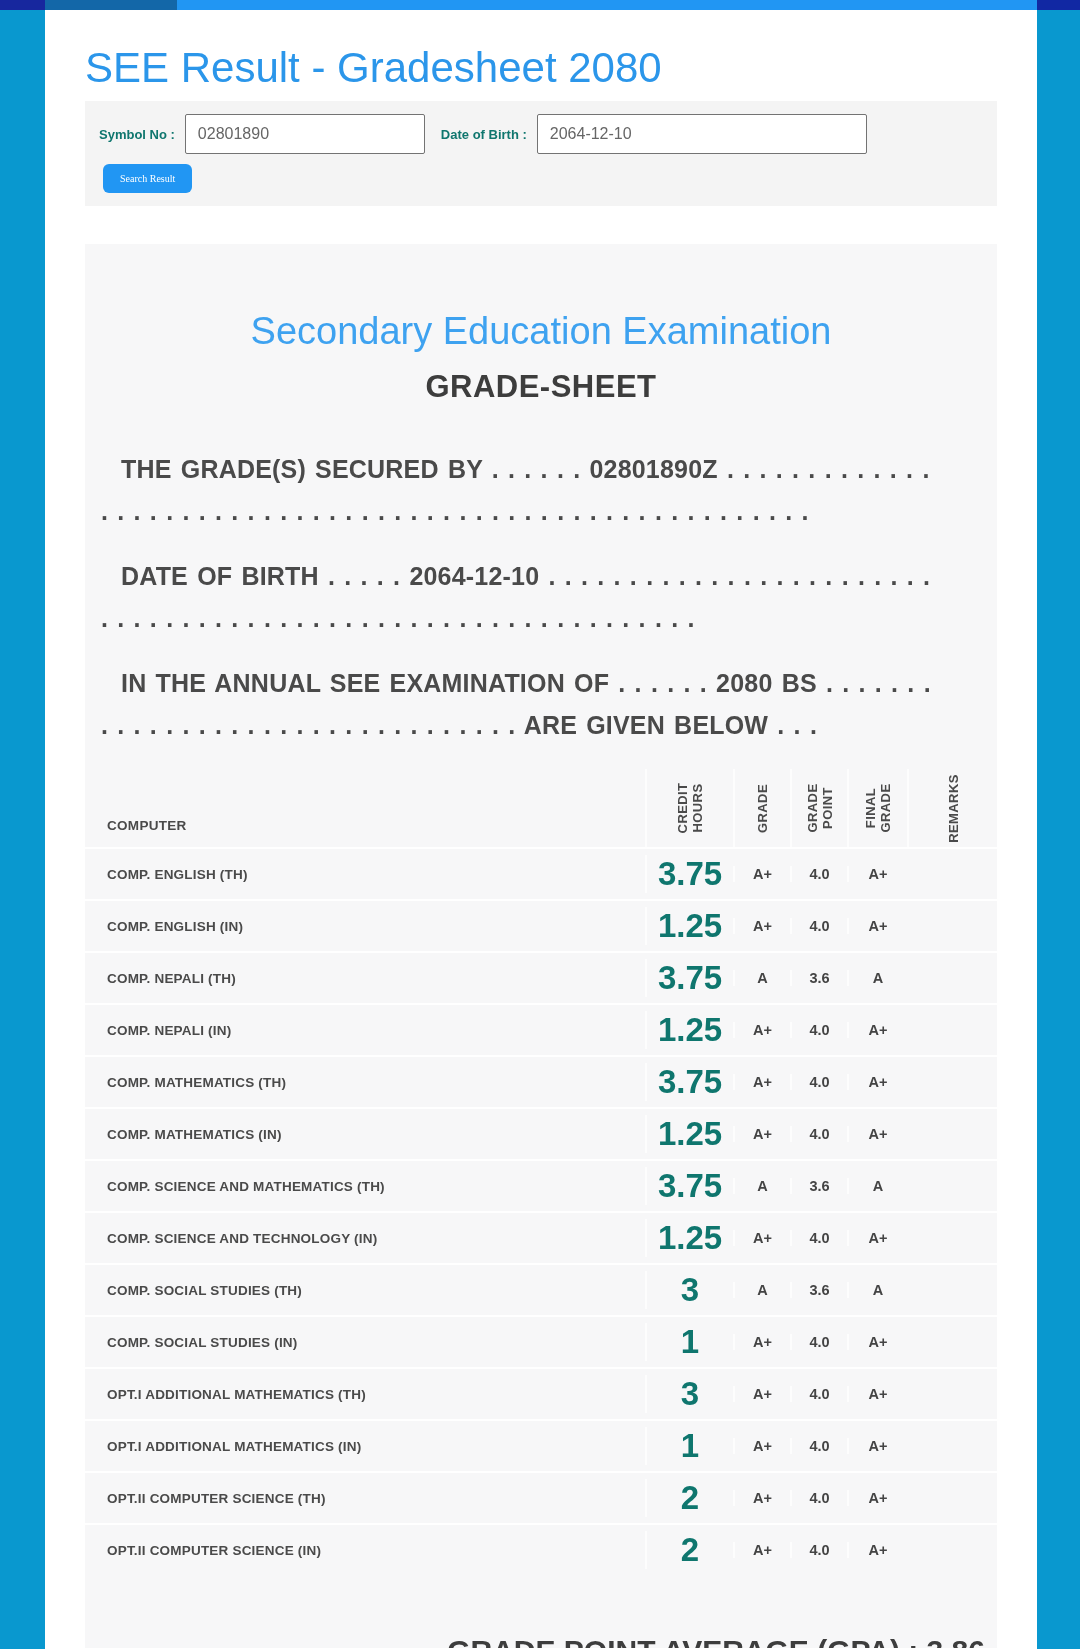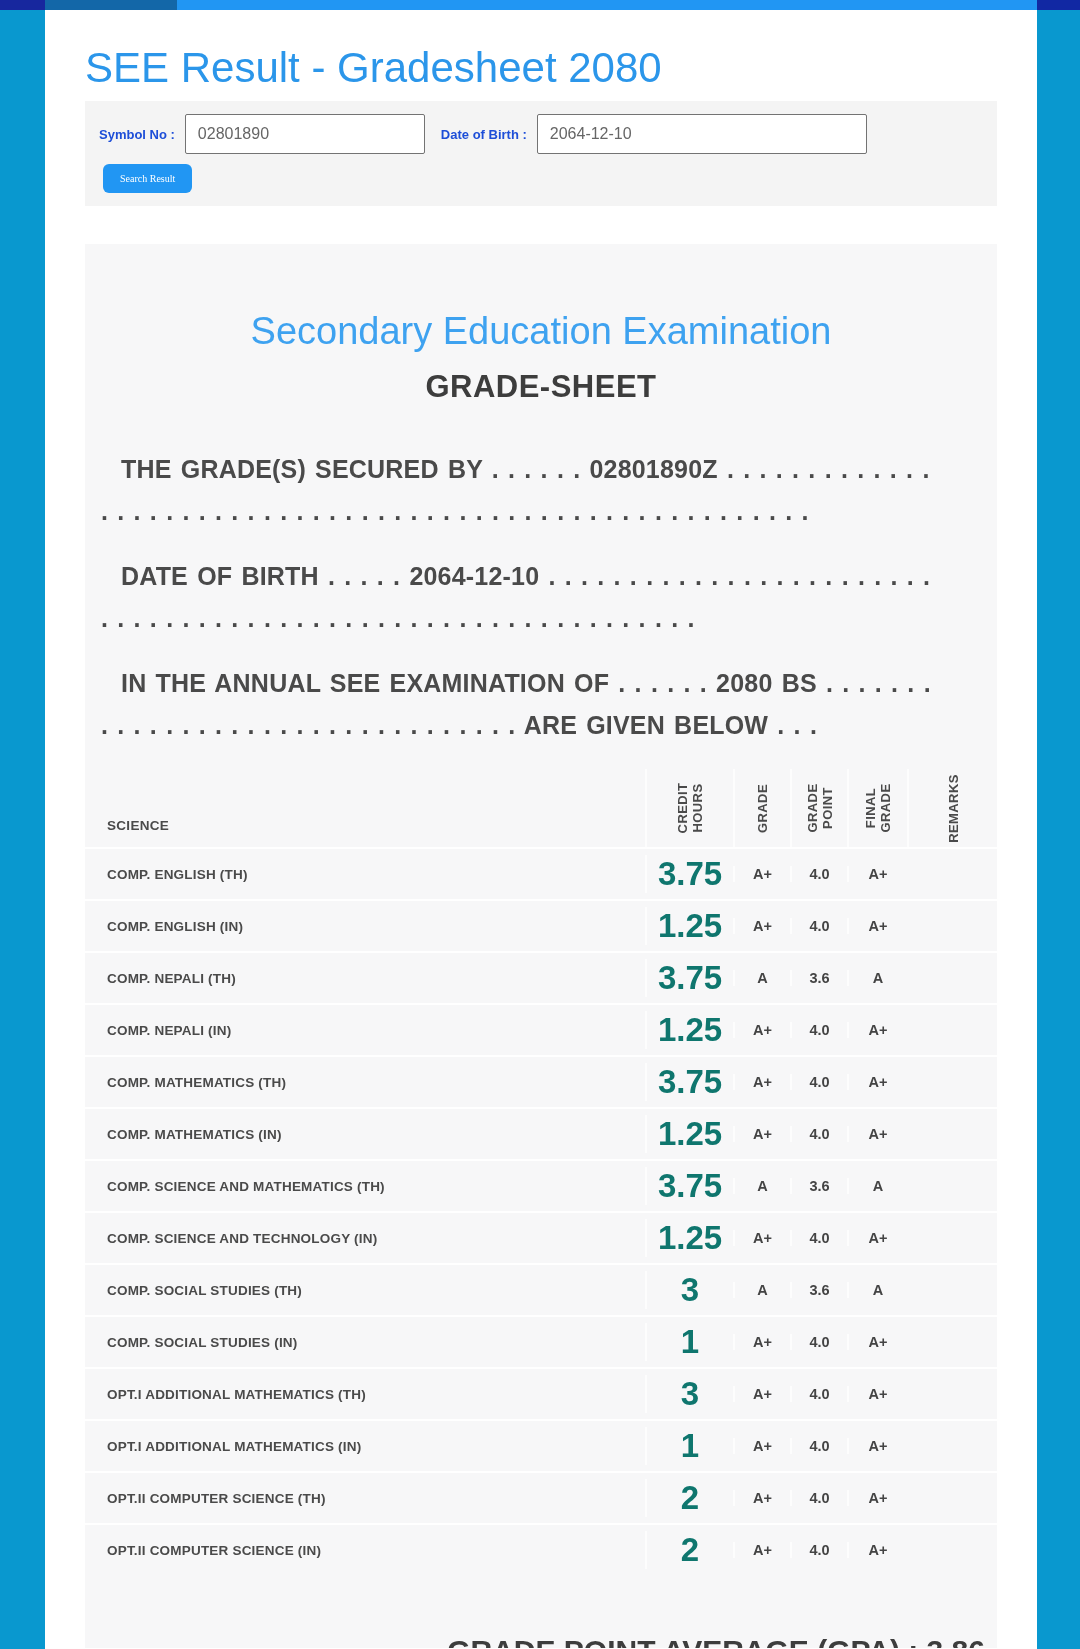--- a/index.html
+++ b/index.html
@@ -22,21 +22,21 @@
 
   h1.page-title {
     margin: 33px 40px 0 40px;
     font-size: 42px; line-height: 50px; font-weight: 400;
     color: #2B96EA;
   }
 
   
   .search-panel { margin: 8px 40px 0 40px; background: #f4f4f4; padding: 13px 14px 13px 14px; }
   .form-row { display: flex; align-items: center; }
-  .form-label { font-size: 13px; font-weight: bold; color: #1d4ed8; margin-right: 10px; white-space: nowrap; }
+  .form-label { font-size: 13px; font-weight: bold; color: #0f766e; margin-right: 10px; white-space: nowrap; }
   .form-input {
     height: 40px; background: #fff; border: 1px solid #737373; border-radius: 2px;
     font-family: "Liberation Sans", sans-serif; font-size: 16px; color: #666; padding: 0 12px;
   }
   .input-symbol { width: 240px; margin-right: 16px; }
   .input-dob { width: 330px; }
   .search-btn {
     margin: 10px 0 0 4px; display: inline-block;
     background: #2196F3; color: #fff; border: none; border-radius: 6px;
     font-family: Liberation Serif, serif; font-size: 10px;
@@ -112,21 +112,21 @@
 
     <div class="gs-lines">
       <p class="gs-line">THE GRADE(S) SECURED BY . . . . . . 02801890Z . . . . . . . . . . . . . . . . . . . . . . . . . . . . . . . . . . . . . . . . . . . . . . . . . . . . . . . . .</p>
       <p class="gs-line">DATE OF BIRTH . . . . . 2064-12-10 . . . . . . . . . . . . . . . . . . . . . . . . . . . . . . . . . . . . . . . . . . . . . . . . . . . . . . . . . . . . .</p>
       <p class="gs-line">IN THE ANNUAL SEE EXAMINATION OF . . . . . . 2080 BS . . . . . . . . . . . . . . . . . . . . . . . . . . . . . . . . . ARE GIVEN BELOW . . .</p>
     </div>
 
     <div class="gs-table">
       <div class="thead">
         <div class="tcell c-subject th-subject">
-          <span>SCIENCE</span>
+          <span>COMPUTER</span>
         </div>
         <div class="tcell c-credit vhead">
           <span class="rot two">CREDIT HOURS</span>
         </div>
         <div class="tcell c-grade vhead">
           <span class="rot one">GRADE</span>
         </div>
         <div class="tcell c-gp vhead">
           <span class="rot two">GRADE POINT</span>
         </div>

